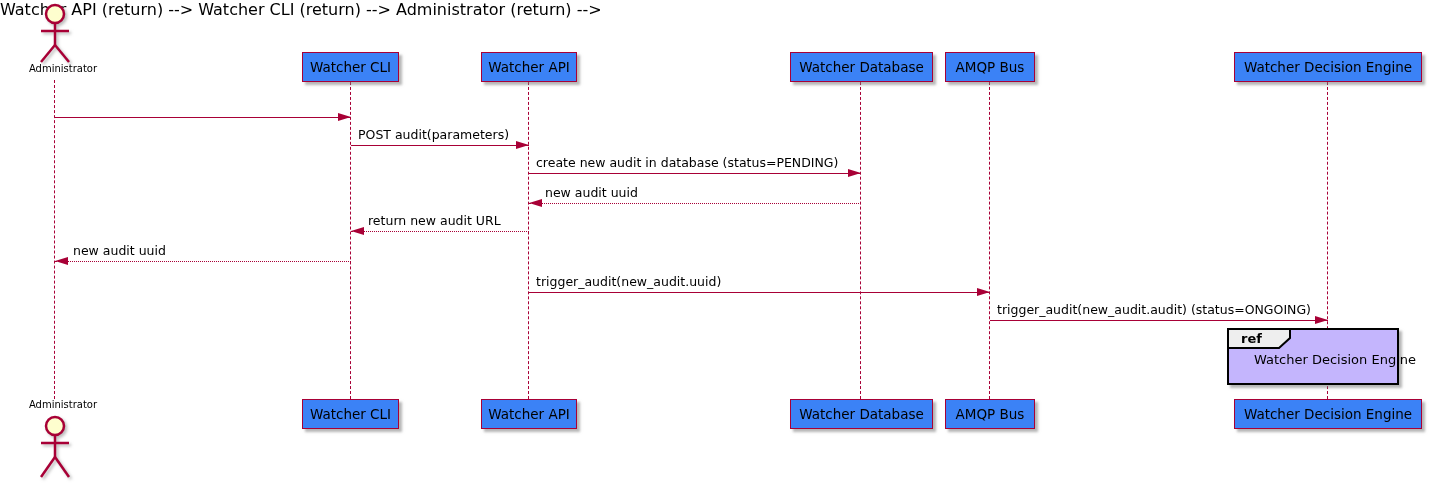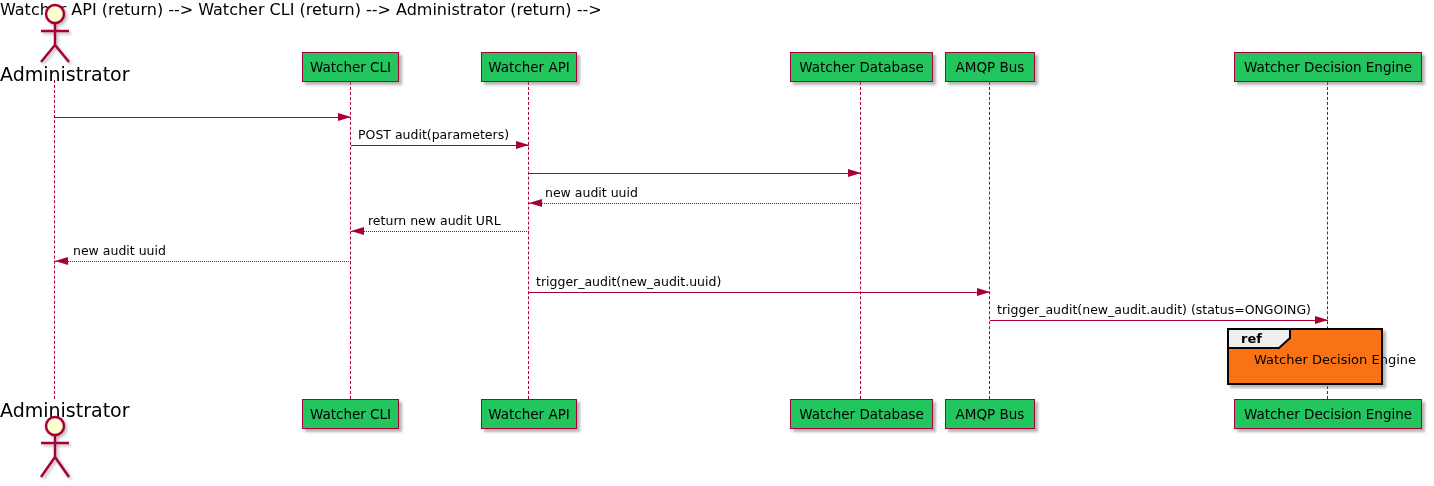--- a/index.html
+++ b/index.html
@@ -6,48 +6,48 @@
   #canvas {
     position:relative; width:1434px; height:486px;
     font-family:"DejaVu Sans","Liberation Sans",sans-serif;
     color:#000; overflow:hidden; background:#ffffff;
   }
   .lifeline {
     position:absolute; width:0; border-left:1.5px dashed #A80036;
   }
   .pbox {
     position:absolute; height:30px; box-sizing:border-box;
-    background:#22c55e; border:1.8px solid #A80036;
+    background:#3b82f6; border:1.8px solid #A80036;
     box-shadow:2.5px 2.5px 2.5px rgba(120,120,120,0.55);
     display:flex; align-items:center; justify-content:center;
     font-size:13.5px; white-space:nowrap;
   }
   .actor-label {
     position:absolute; width:110px; text-align:center;
-    font-size:19px; white-space:nowrap;
+    font-size:10px; white-space:nowrap;padding-left:8px;
   }
   .actor-figure { position:absolute; filter:drop-shadow(2px 2px 1.5px rgba(120,120,120,0.5)); }
   .msg-line { position:absolute; height:0; border-top:1.3px solid #A80036; }
   .msg-line.return { border-top-style:dotted; border-top-width:1.6px; }
   .arrow-r {
     position:absolute; width:0; height:0;
     border-top:4.5px solid transparent; border-bottom:4.5px solid transparent;
     border-left:13px solid #A80036;
   }
   .arrow-l {
     position:absolute; width:0; height:0;
     border-top:4.5px solid transparent; border-bottom:4.5px solid transparent;
     border-right:13px solid #A80036;
   }
   .msg-label {
     position:absolute; font-size:12.5px; white-space:nowrap; color:#000;
   }
   .ref-box {
-    position:absolute; left:1227px; top:328px; width:156px; height:57px;
-    box-sizing:border-box; background:#f97316; border:2px solid #000;
+    position:absolute; left:1227px; top:328px; width:172px; height:57px;
+    box-sizing:border-box; background:#c4b5fd; border:2px solid #000;
     box-shadow:3px 3px 2.5px rgba(120,120,120,0.55); z-index:5;
   }
   .ref-tab { position:absolute; left:-2px; top:-2px; }
   .ref-keyword {
     position:absolute; left:12px; top:1px; font-size:13px; font-weight:bold;
   }
   .ref-body {
     position:absolute; left:25px; top:20px; font-size:13px; line-height:19px;
     white-space:nowrap;
   }
@@ -122,20 +122,21 @@
   
   <div class="msg-line" style="left:55px; top:117px; width:296px"></div>
   <div class="arrow-r" style="left:338px; top:113px"></div>
 
   
   <div class="msg-label" style="left:358px; top:127px">POST audit(parameters)</div>
   <div class="msg-line" style="left:351px; top:145px; width:178px"></div>
   <div class="arrow-r" style="left:516px; top:141px"></div>
 
   
+  <div class="msg-label" style="left:536px; top:155px">create new audit in database (status=PENDING)</div>
   <div class="msg-line" style="left:529px; top:173px; width:332px"></div>
   <div class="arrow-r" style="left:848px; top:169px"></div>
 
    Watcher API (return) --&gt;
   <div class="msg-label" style="left:545px; top:185px">new audit uuid</div>
   <div class="msg-line return" style="left:529px; top:203px; width:332px"></div>
   <div class="arrow-l" style="left:529px; top:199px"></div>
 
    Watcher CLI (return) --&gt;
   <div class="msg-label" style="left:368px; top:213px">return new audit URL</div>

